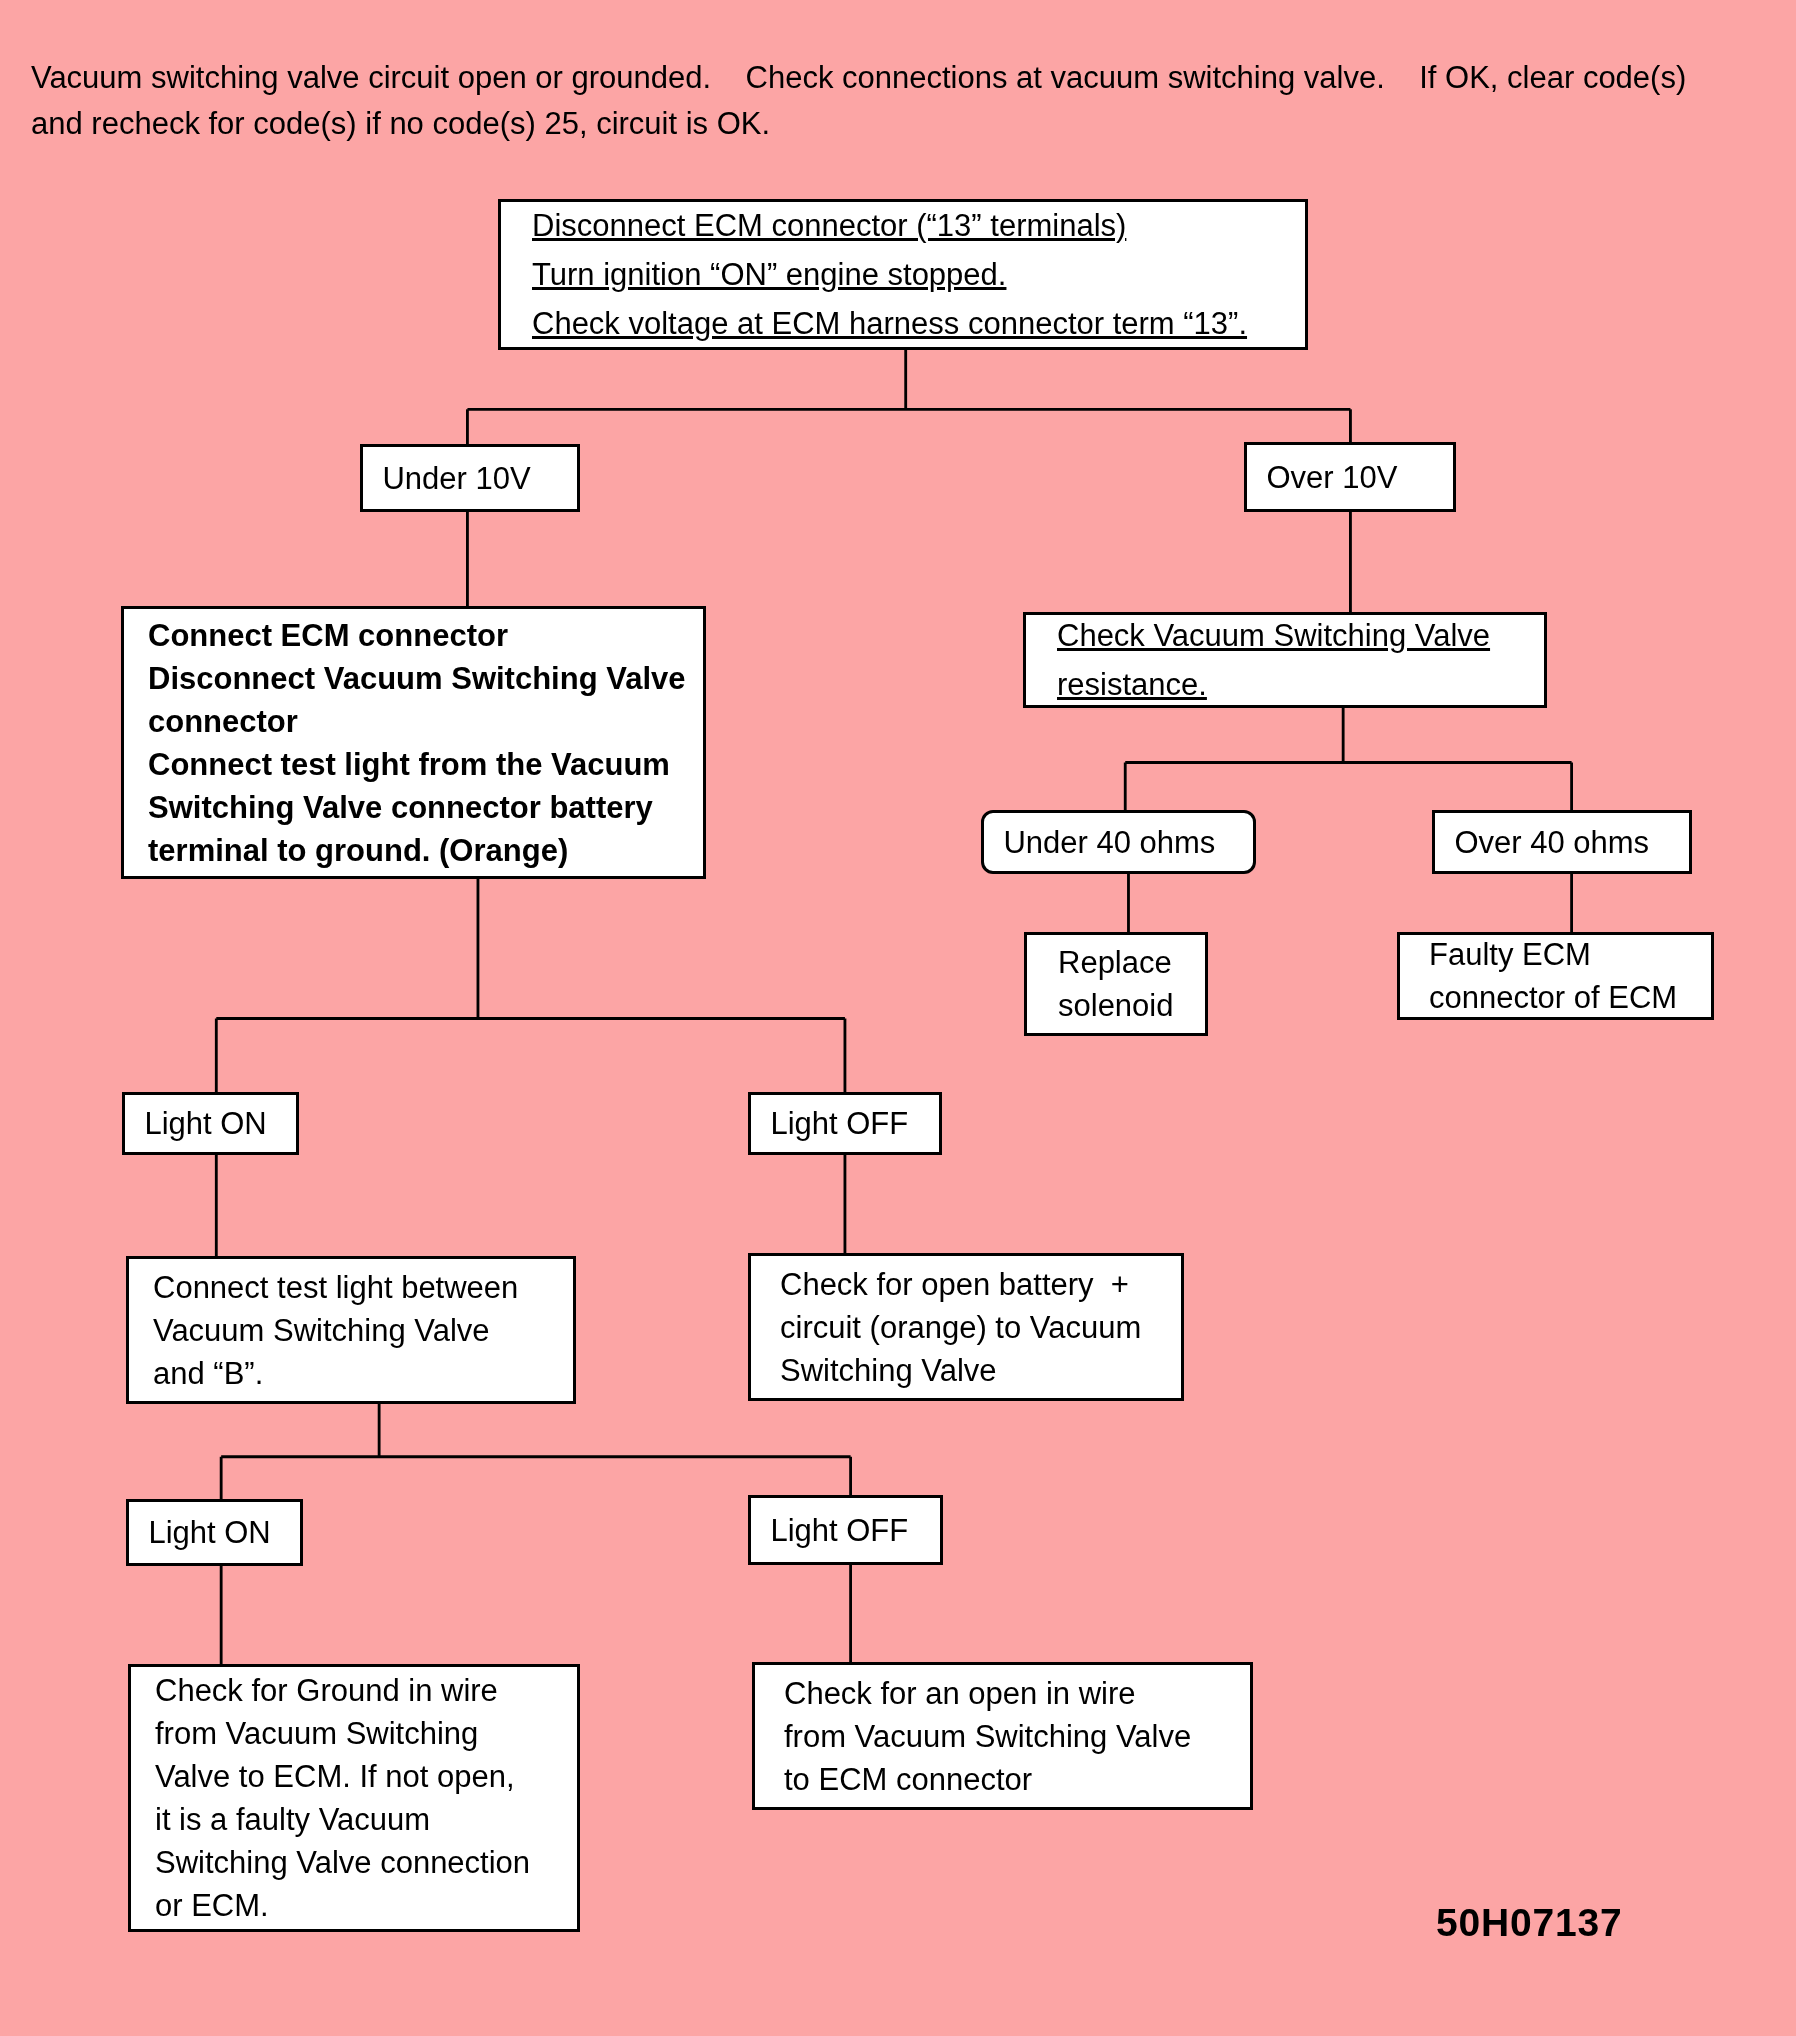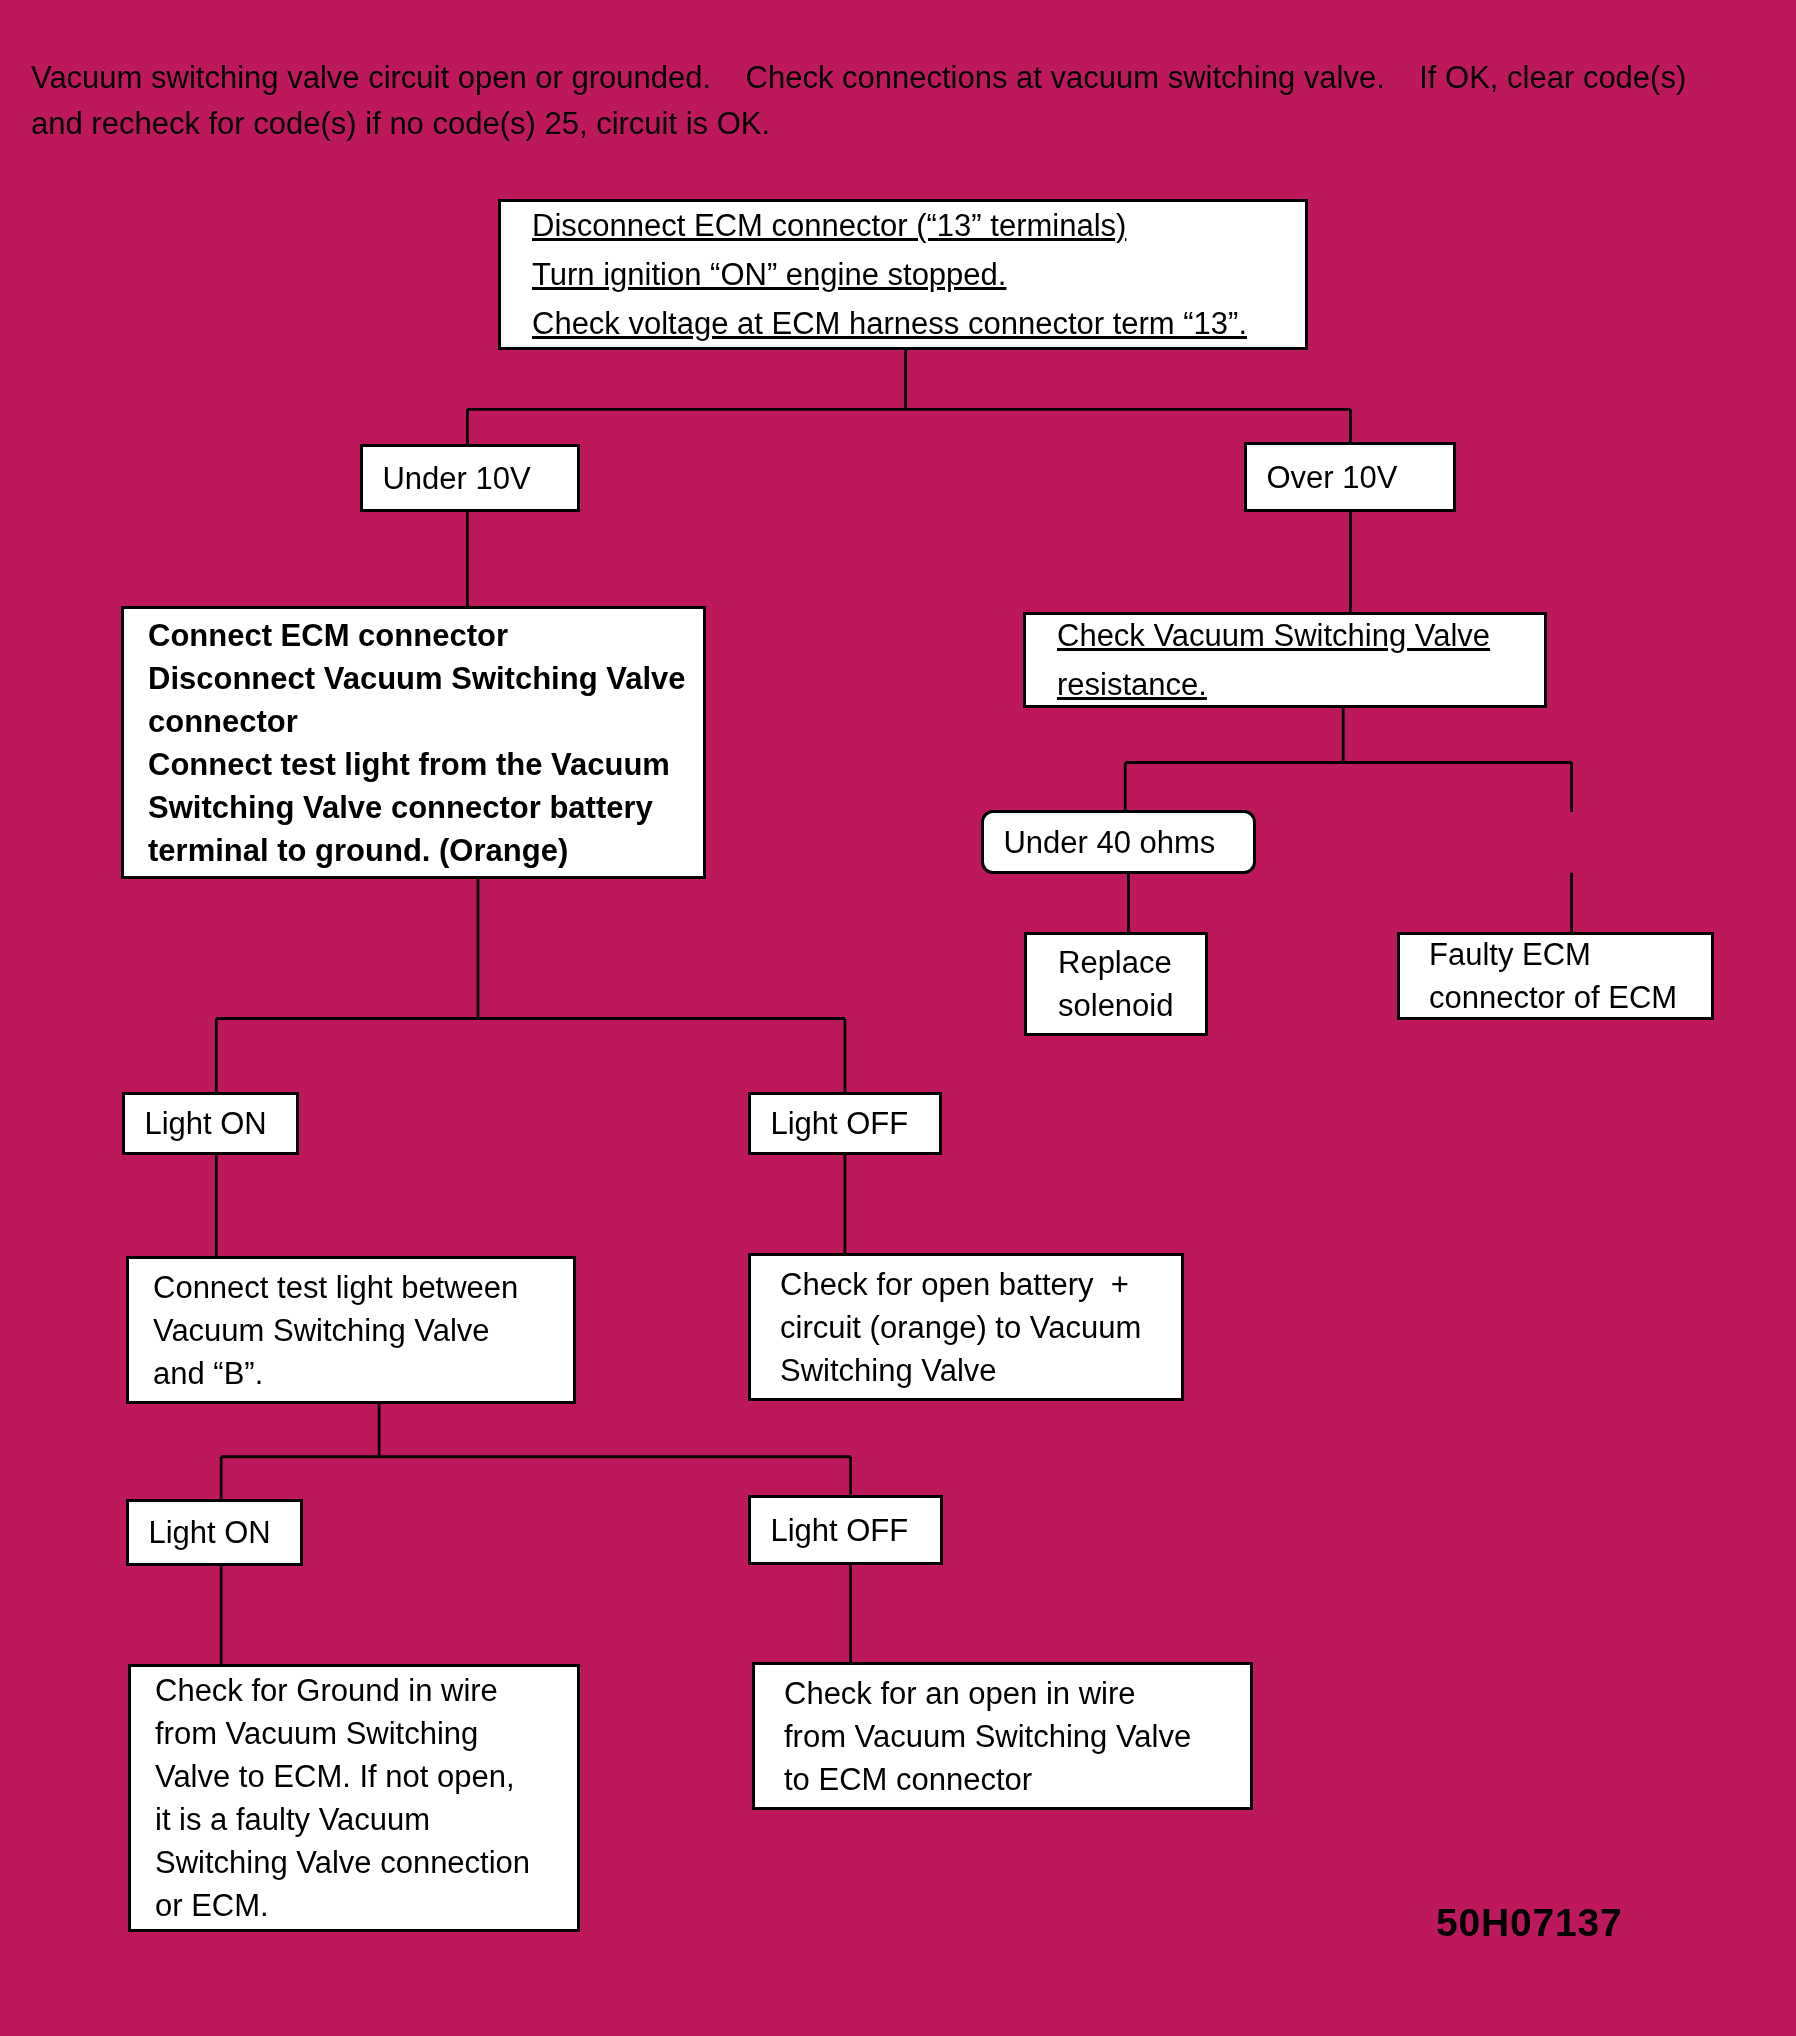--- a/index.html
+++ b/index.html
@@ -4,21 +4,21 @@
 <style>
   html, body {
     margin: 0;
     padding: 0;
     background: #ffffff;
   }
   .page {
     position: relative;
     width: 1796px;
     height: 2037px;
-    background: #be185d;
+    background: #fca5a5;
     font-family: "Liberation Sans", "DejaVu Sans", sans-serif;
     color: #000000;
     overflow: hidden;
   }
   .hdr {
     position: absolute;
     left: 31px;
     top: 55px;
     width: 1742px;
     font-size: 31px;
@@ -122,20 +122,21 @@
 connector
 Connect test light from the Vacuum
 Switching Valve connector battery
 terminal to ground. (Orange)</div>
 
   <div class="node wide" style="left:1023px; top:612px; width:524px; height:96px;">Check Vacuum Switching Valve
 resistance.</div>
 
   <div class="node decision" style="left:981px; top:810px; width:275px; height:64px;border-radius:12px;">Under 40 ohms</div>
 
+  <div class="node decision" style="left:1432px; top:810px; width:260px; height:64px;">Over 40 ohms</div>
 
   <div class="node" style="left:1024px; top:932px; width:184px; height:104px; padding-left:31px;">Replace
 solenoid</div>
 
   <div class="node" style="left:1397px; top:932px; width:317px; height:88px; padding-left:29px;">Faulty ECM
 connector of ECM</div>
 
   <div class="node decision" style="left:122px; top:1092px; width:177px; height:63px;">Light ON</div>
 
   <div class="node decision" style="left:748px; top:1092px; width:194px; height:63px;">Light OFF</div>

